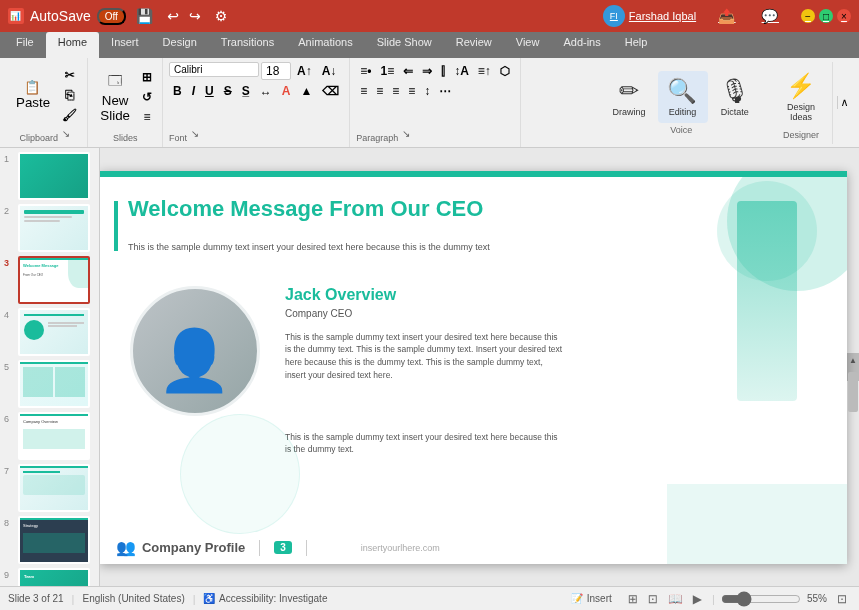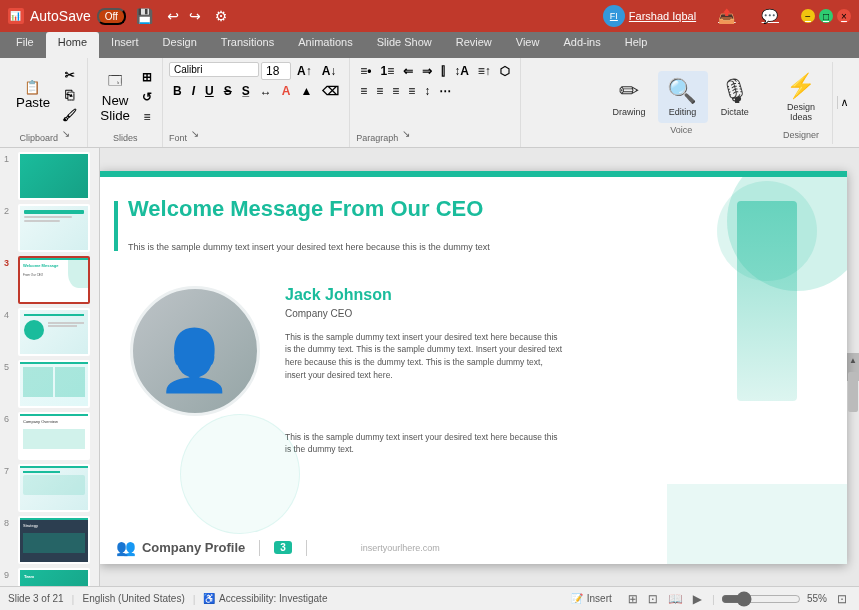--- a/index.html
+++ b/index.html
@@ -425,21 +425,21 @@
       <div class="slide-accent-bar"></div>
 
       <div class="slide-title">Welcome Message From Our CEO</div>
 
       <div class="slide-subtitle">This is the sample dummy text insert your desired text here because this is the dummy text</div>
 
       <div class="slide-circle-photo">
         <span class="person-silhouette">👤</span>
       </div>
 
-      <div class="slide-person-name">Jack Johnson</div>
+      <div class="slide-person-name">Jack Overview</div>
       <div class="slide-person-title">Company CEO</div>
       <div class="slide-body-text">This is the sample dummy text insert your desired text here because this is the dummy text. This is the sample dummy text. Insert your desired text here because this is the dummy text. This is the sample dummy text, insert your desired text here.</div>
       <div class="slide-body-text2">This is the sample dummy text insert your desired text here because this is the dummy text.</div>
 
       <div class="slide-footer">
         <div class="footer-company">
           <span class="footer-icon">👥</span>
           <span>Company Profile</span>
         </div>
         <div class="footer-divider"></div>

